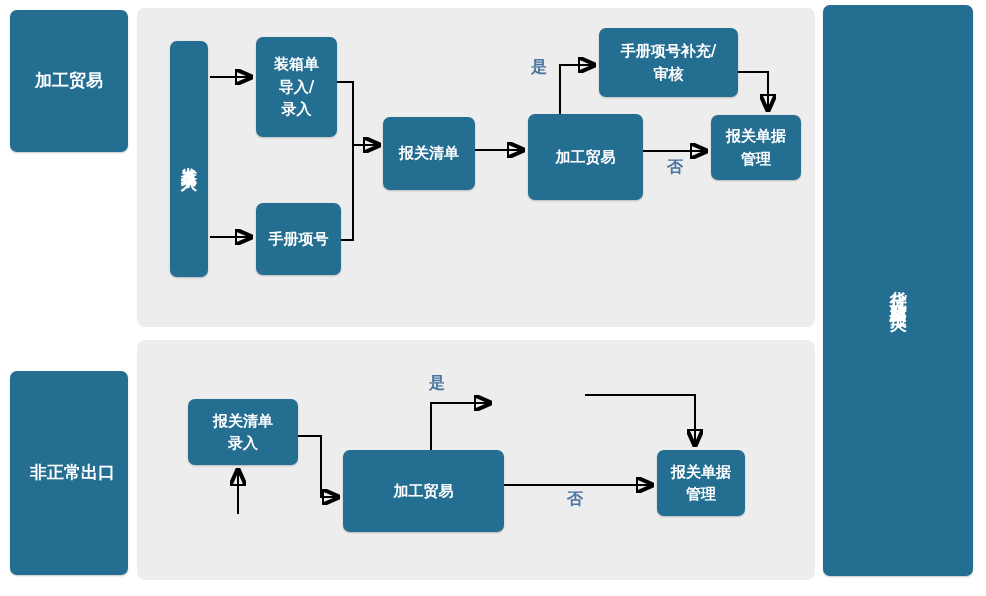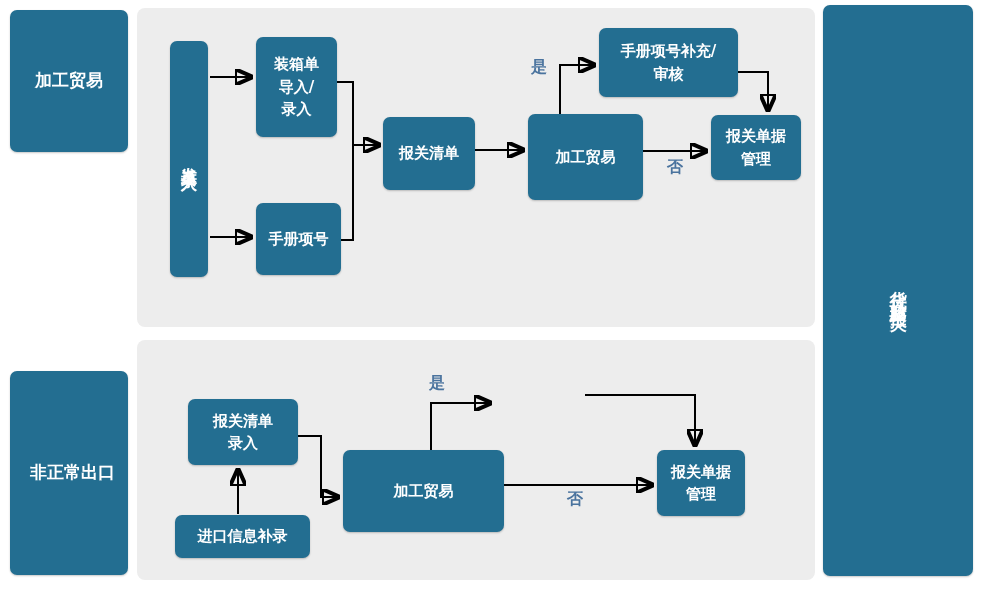--- a/index.html
+++ b/index.html
@@ -103,20 +103,19 @@
   <div class="box" id="t-proc">加工贸易</div>
   <div class="box" id="t-manual">手册项号补充/
 审核</div>
   <div class="box" id="t-doc">报关单据
 管理</div>
   <div class="dlabel" id="t-yes">是</div>
   <div class="dlabel" id="t-no">否</div>
 
   <div class="box" id="b-list">报关清单
 录入</div>
-  <div class="box" id="b-import">进口信息补录</div>
   <div class="box" id="b-proc">加工贸易</div>
   <div class="box" id="b-doc">报关单据
 管理</div>
   <div class="dlabel" id="b-yes">是</div>
   <div class="dlabel" id="b-no">否</div>
 
 </div>
 
 </body></html>

